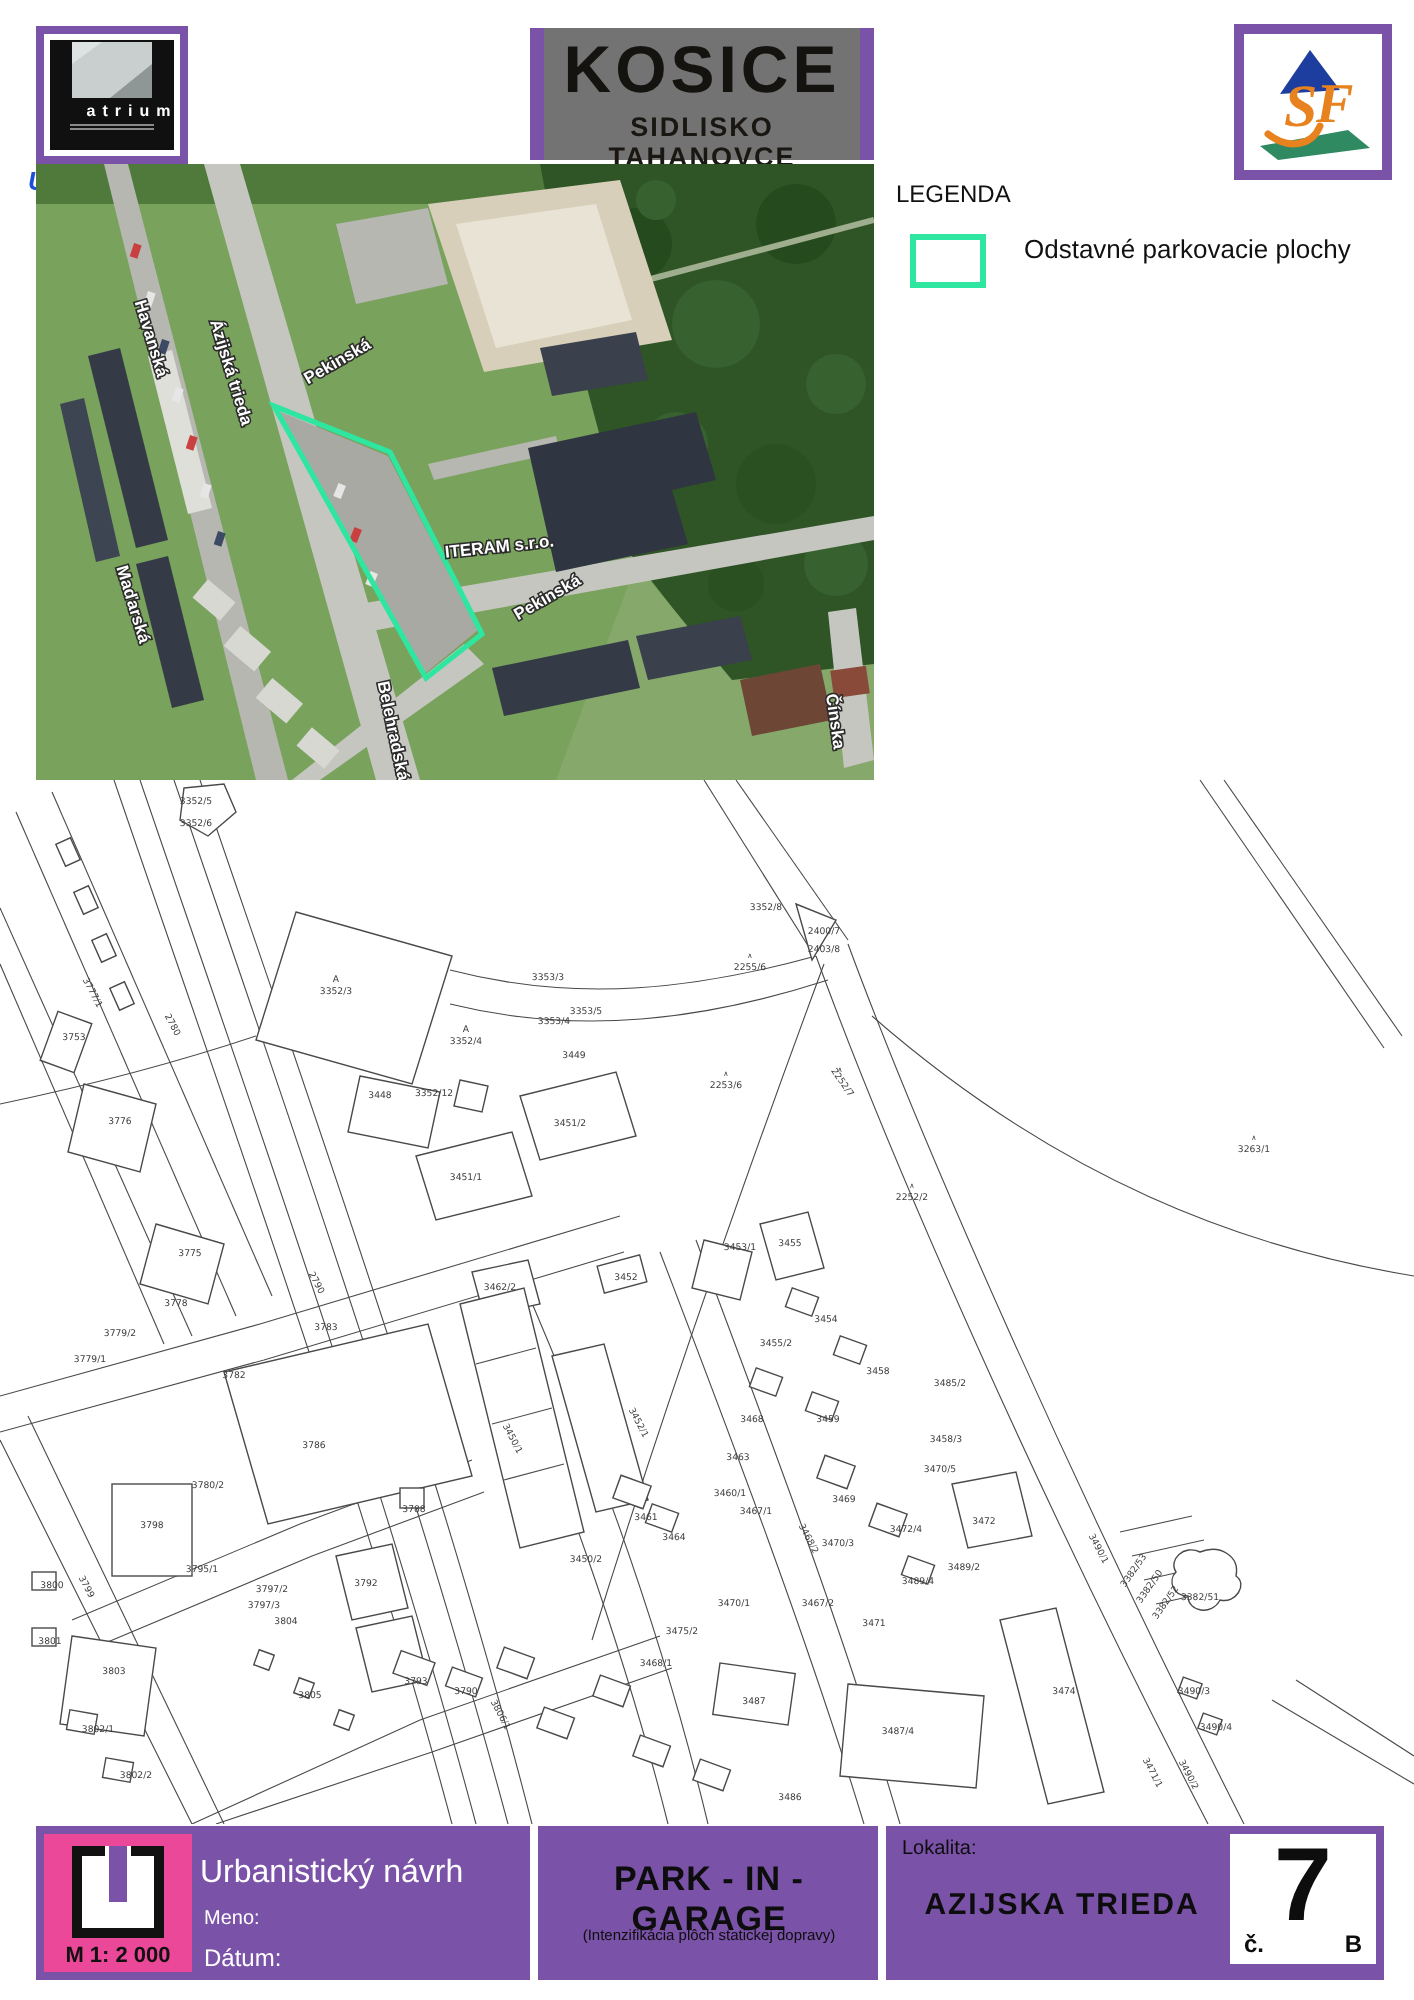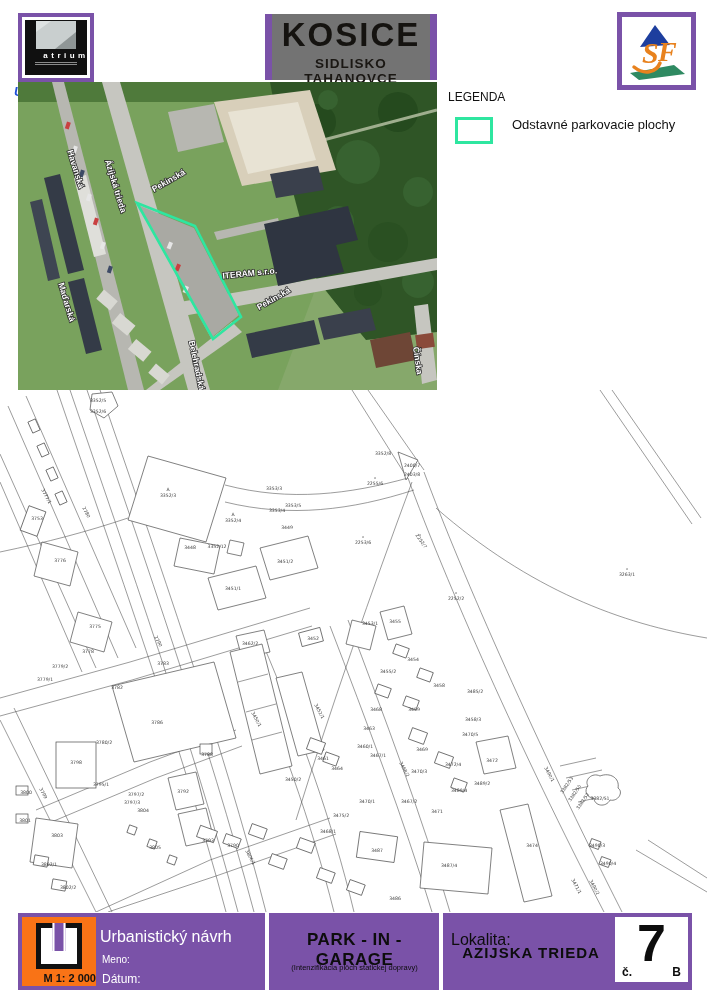--- a/index.html
+++ b/index.html
@@ -36,33 +36,33 @@
   #aerial{display:block;}
   .stlbl{font-size:8.5px;font-weight:bold;fill:#fff;stroke:#2b2b2b;stroke-width:1.6px;paint-order:stroke;}
   
   #map-wrap{position:absolute;left:0;top:390px;width:707px;height:522px;}
   .r{fill:none;stroke:#4a4a4a;stroke-width:0.55;}
   .b{fill:#ffffff;stroke:#4a4a4a;stroke-width:0.7;}
   .parcel{font-size:4.6px;fill:#3d3d3d;font-family:"DejaVu Sans",sans-serif;}
   .pmark{font-size:3.6px;fill:#3d3d3d;}
   
   #footer{position:absolute;left:18px;top:913px;width:674px;height:77px;background:var(--purple);}
-  #f-leftbox{position:absolute;left:4px;top:4px;width:74px;height:69px;background:#f97316;text-align:right;}
+  #f-leftbox{position:absolute;left:4px;top:4px;width:74px;height:69px;background:#ec4899;text-align:center;}
   #f-scaleicon{position:relative;width:36px;height:36px;border:5px solid #111;margin:6px auto 0;background:#fff;}
   #f-scaleicon .stripe{position:absolute;left:50%;top:-5px;transform:translateX(-50%);width:9px;height:28px;
         background:var(--purple);border-left:2px solid #fff;border-right:2px solid #fff;}
   #f-scale{font-size:11px;font-weight:bold;color:#111;margin-top:3px;}
   .fdiv{position:absolute;top:0;width:4px;height:77px;background:#fff;}
   #f-title{position:absolute;left:82px;width:165px;top:15px;text-align:left;color:#fff;font-size:16px;}
   #f-meno{position:absolute;left:84px;top:41px;color:#fff;font-size:10px;}
   #f-datum{position:absolute;left:84px;top:59px;color:#fff;font-size:12px;}
   #f-park{position:absolute;left:256px;width:161px;top:17px;text-align:center;color:#0d0d0d;
           font-size:17px;font-weight:bold;letter-spacing:0.5px;}
   #f-parksub{position:absolute;left:254px;width:165px;top:50px;text-align:center;color:#0d0d0d;font-size:7.5px;}
-  #f-lok{position:absolute;left:433px;top:6px;color:#0d0d0d;font-size:16px;margin-top:12px;}
+  #f-lok{position:absolute;left:433px;top:6px;color:#0d0d0d;font-size:10px;}
   #f-azia{position:absolute;left:429px;width:168px;top:31px;text-align:center;color:#0d0d0d;
           font-size:15px;font-weight:bold;letter-spacing:1px;}
   #f-numbox{position:absolute;left:597px;top:4px;width:73px;height:65px;background:#fff;}
   #f-num{position:absolute;left:0;right:0;top:-4px;text-align:center;font-size:52px;font-weight:bold;color:#0d0d0d;}
   #f-c{position:absolute;left:7px;bottom:3px;font-size:12px;font-weight:bold;color:#0d0d0d;}
   #f-b{position:absolute;right:7px;bottom:3px;font-size:12px;font-weight:bold;color:#0d0d0d;}
 </style>
 </head>
 <body>
 

